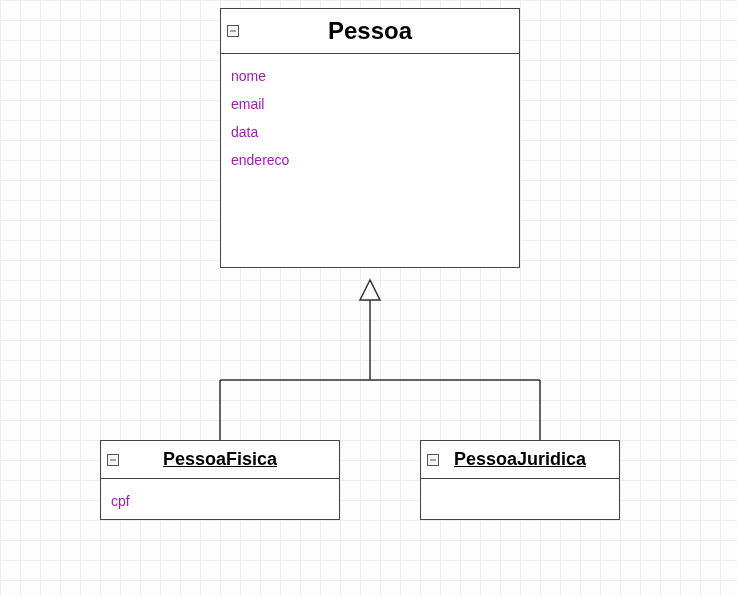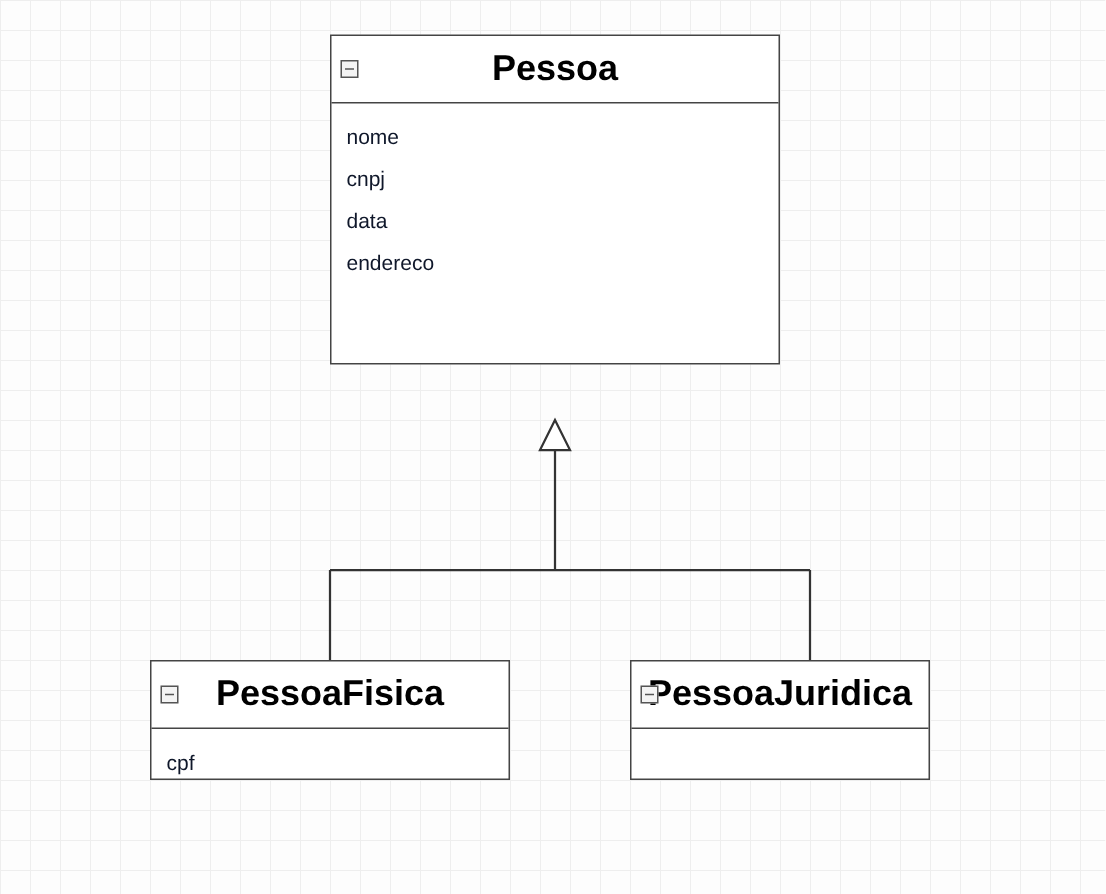--- a/index.html
+++ b/index.html
@@ -31,22 +31,23 @@
     border-bottom: 1px solid #444;
     text-align: center;
     font-weight: bold;
     padding: 6px 4px;
   }
   .class-header.big {
     font-size: 24px;
     padding: 8px 4px;
   }
   .class-header.small {
-    font-size: 24px;
+    font-size: 18px;
     padding: 8px 4px;
+    text-decoration: underline;
   }
   .collapse-icon {
     position: absolute;
     left: 6px;
     top: 50%;
     transform: translateY(-50%);
     width: 12px;
     height: 12px;
     border: 1px solid #555;
     background: #f4f4f4;
@@ -60,44 +61,44 @@
     top: 50%;
     height: 1px;
     background: #555;
     transform: translateY(-0.5px);
   }
   .attr-section {
     padding: 8px 10px;
   }
   .attr {
     font-size: 14px;
-    color: #0f172a;
+    color: #a21caf;
     padding: 6px 0;
   }
   svg.connectors {
     position: absolute;
     left: 0; top: 0;
     width: 737px;
     height: 596px;
     pointer-events: none;
   }
 </style>
 </head>
 <body>
 
 <div class="canvas">
 
-  <div class="class-box" style="left:220px; top:23px; width:300px; height:220px;">
+  <div class="class-box" style="left:220px; top:8px; width:300px; height:260px;">
     <div class="class-header big">
       <span class="collapse-icon"></span>
       <span>Pessoa</span>
     </div>
     <div class="attr-section">
       <div class="attr">nome</div>
-      <div class="attr">cnpj</div>
+      <div class="attr">email</div>
       <div class="attr">data</div>
       <div class="attr">endereco</div>
     </div>
   </div>
 
   <div class="class-box" style="left:100px; top:440px; width:240px; height:80px;">
     <div class="class-header small">
       <span class="collapse-icon"></span>
       <span>PessoaFisica</span>
     </div>

